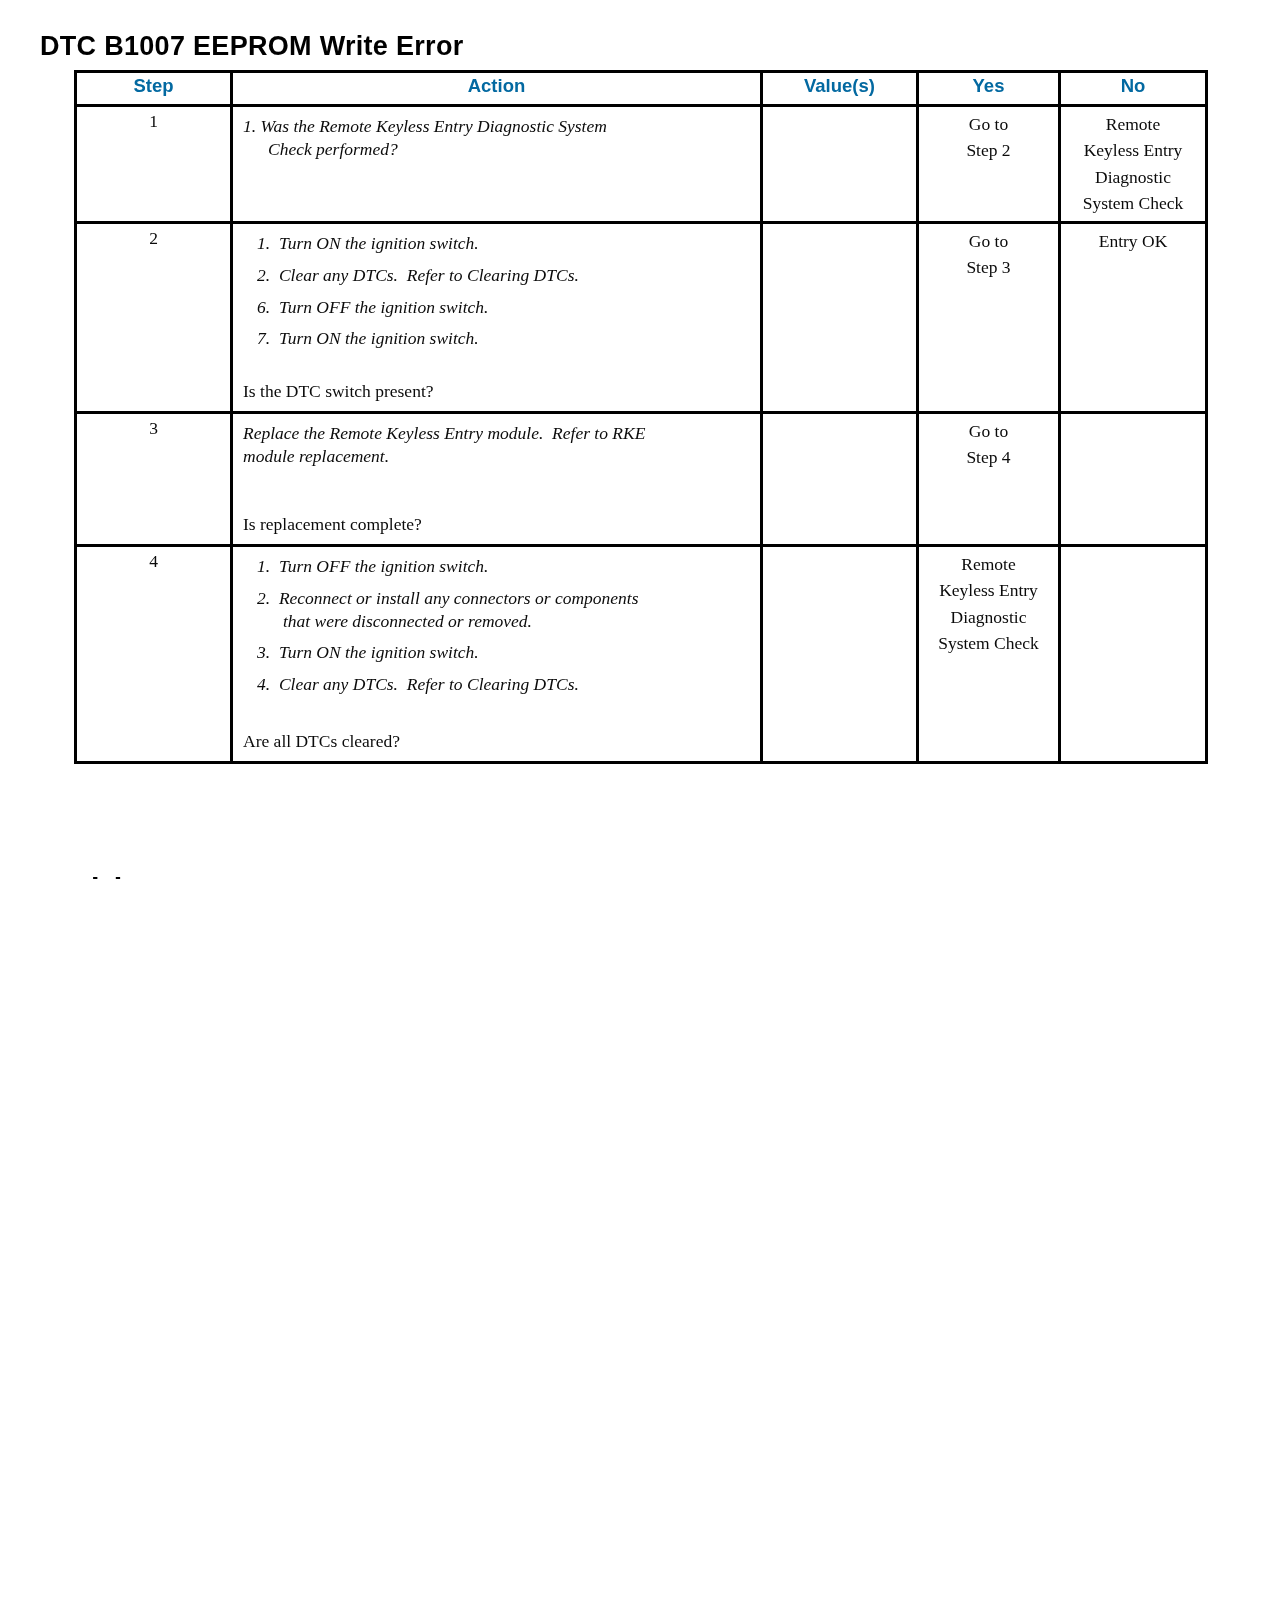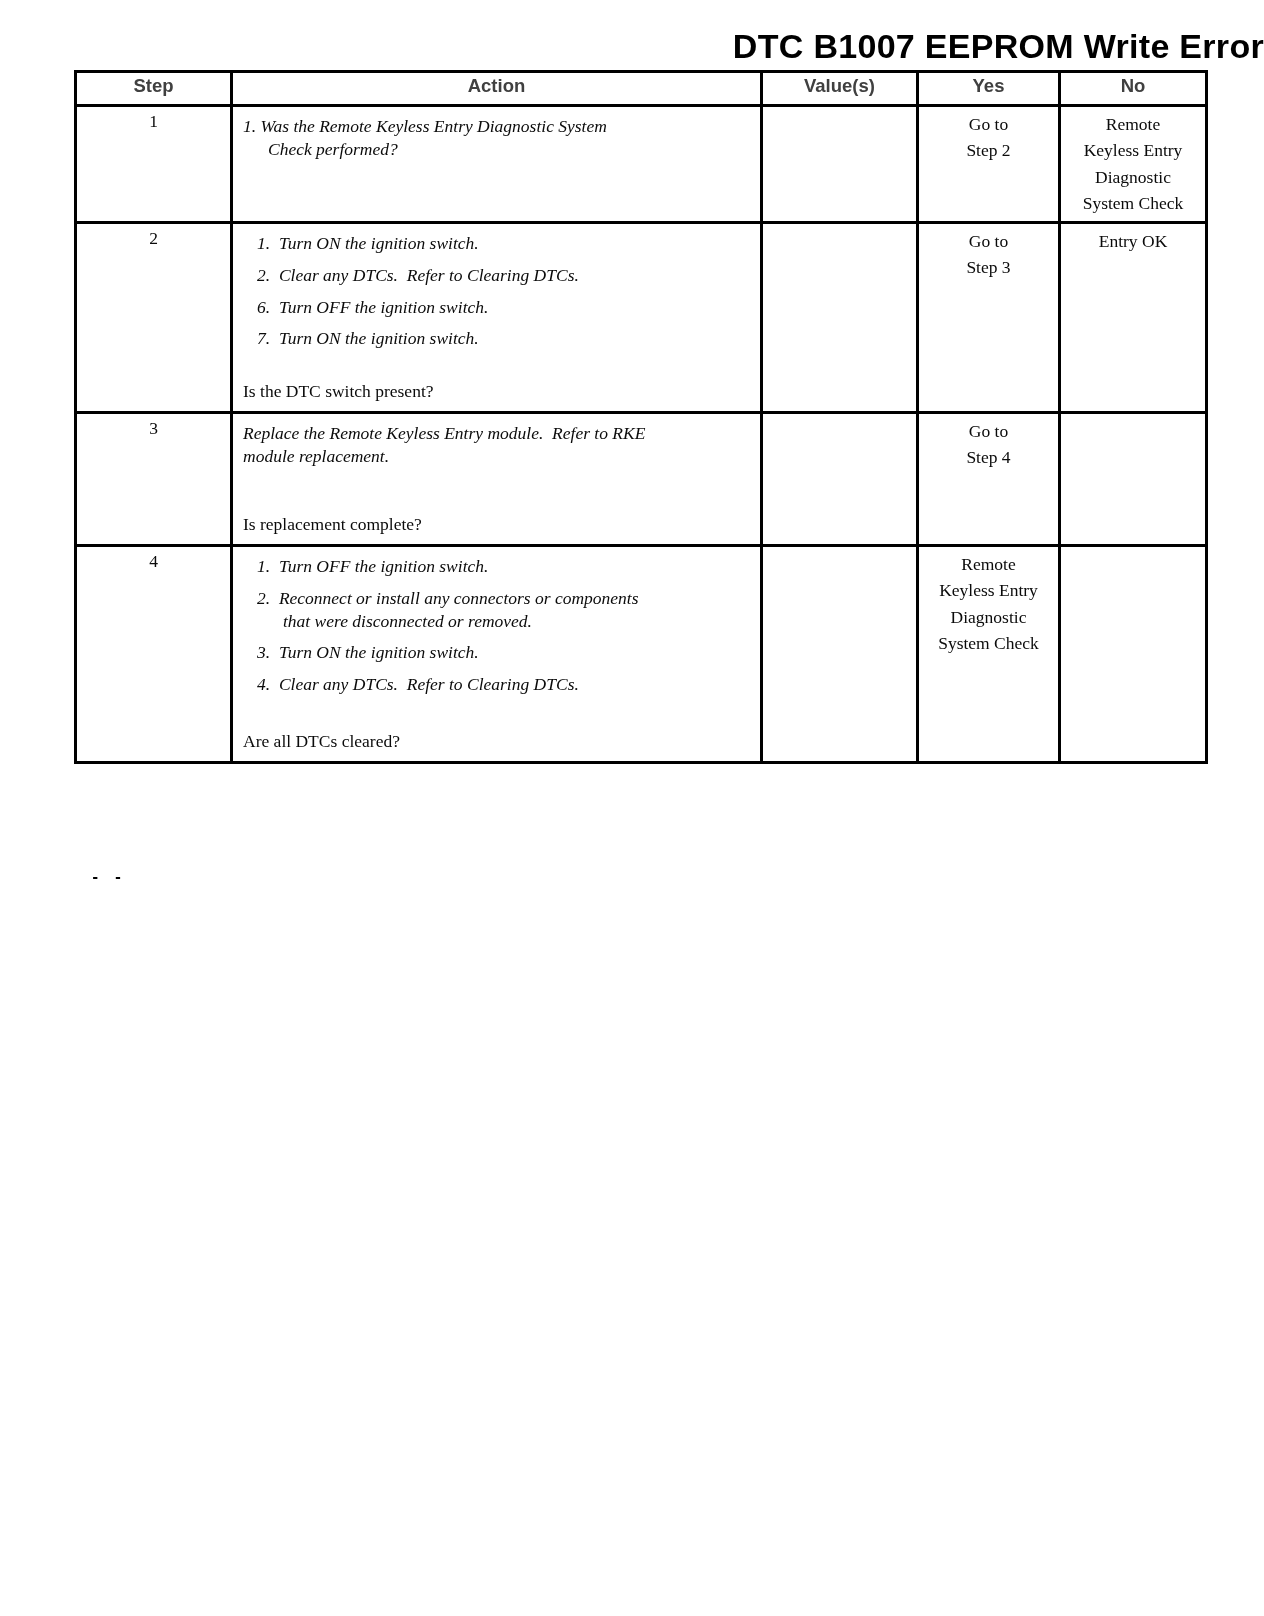--- a/index.html
+++ b/index.html
@@ -25,27 +25,28 @@
     font-family: "Liberation Sans", "DejaVu Sans", sans-serif;
     font-weight: bold;
     font-size: 22px;
     line-height: 26px;
     letter-spacing: 0.5px;
     color: #000;
   }
   .table-title {
     margin-top: 30px;
     margin-bottom: 8px;
-    text-align: right;
+    text-align: left;
     font-family: "Liberation Sans", "DejaVu Sans", sans-serif;
     font-weight: bold;
-    font-size: 34px;
+    font-size: 27px;
     line-height: 32px;
     letter-spacing: 0.3px;
     color: #000;
+    padding-left: 40px;
   }
   table.dtc-table {
     border-collapse: collapse;
     table-layout: fixed;
     margin-left: 74px;
     width: 1131px;
     background: #fff;
   }
   .dtc-table col.c-step  { width: 156px; }
   .dtc-table col.c-action{ width: 530px; }
@@ -56,21 +57,21 @@
     border: 3px solid #000;
     vertical-align: top;
     overflow: hidden;
   }
   .dtc-table th {
     font-family: "Liberation Sans", "DejaVu Sans", sans-serif;
     font-weight: bold;
     font-size: 18.5px;
     height: 26px;
     padding: 2px 4px 3px 4px;
-    color: #404040;
+    color: #0369a1;
   }
   .dtc-table td {
     font-size: 17.5px;
     padding: 5px 8px;
     color: #0b0b0b;
   }
   tr.r1 { height: 113px; }
   tr.r2 { height: 177px; }
   tr.r3 { height: 122px; }
   tr.r4 { height: 198px; }

